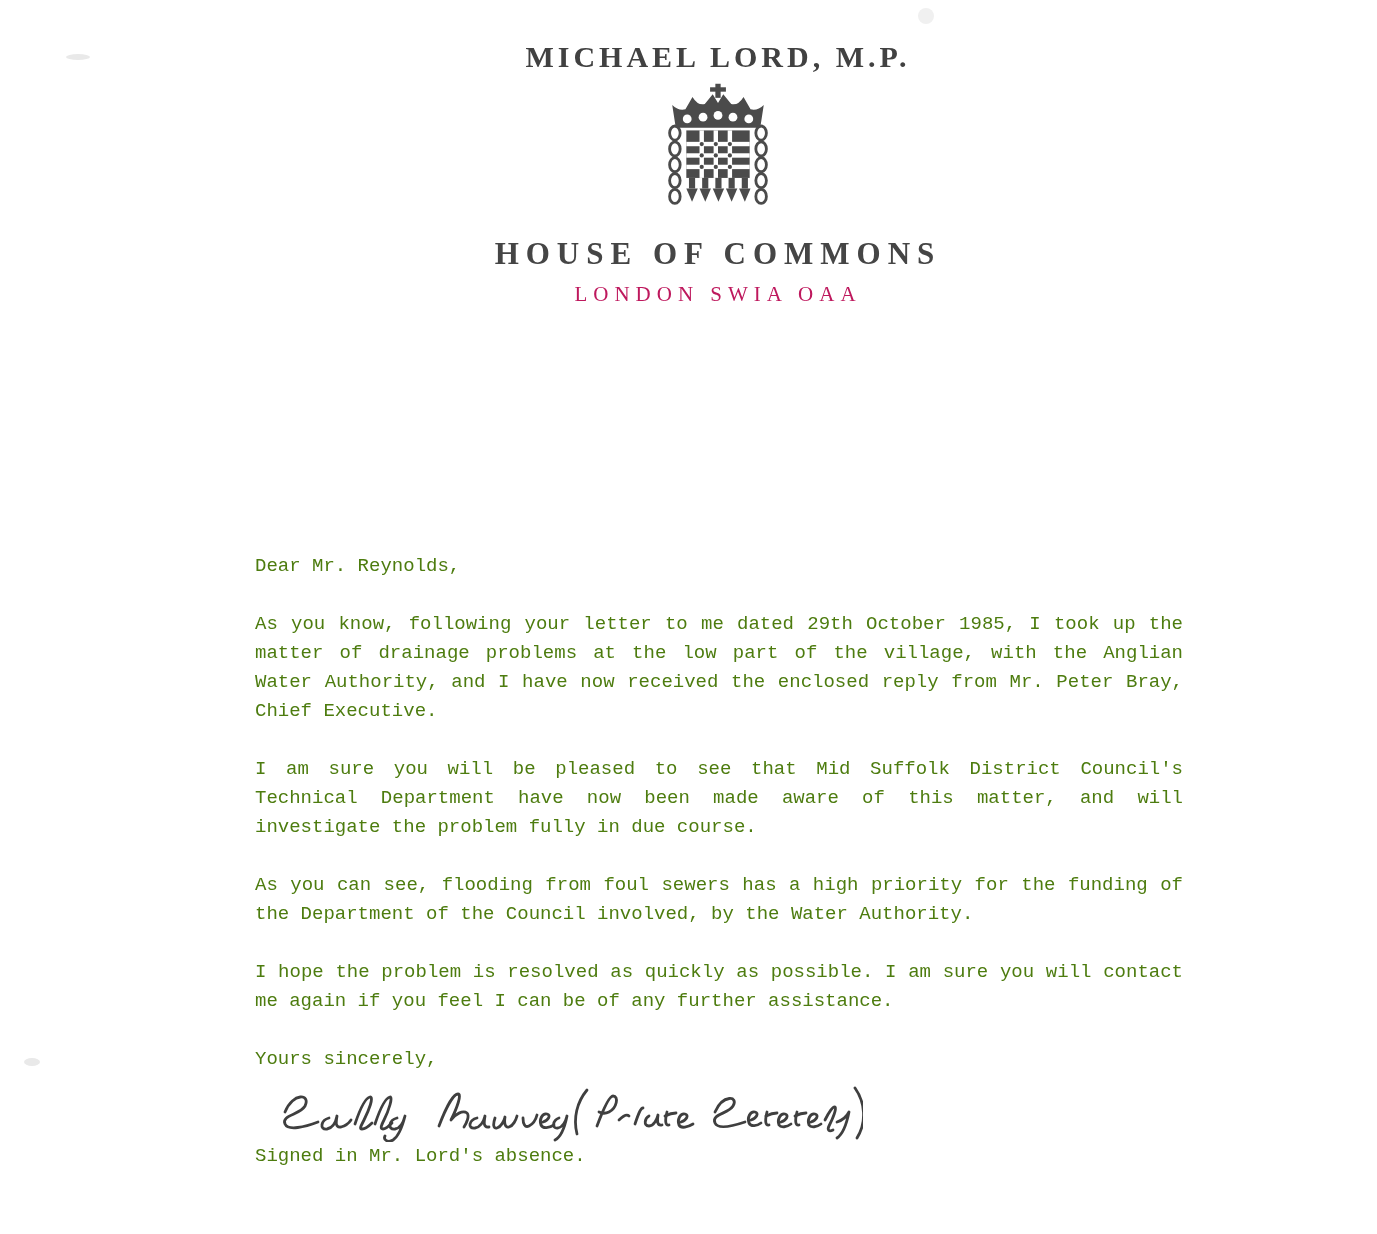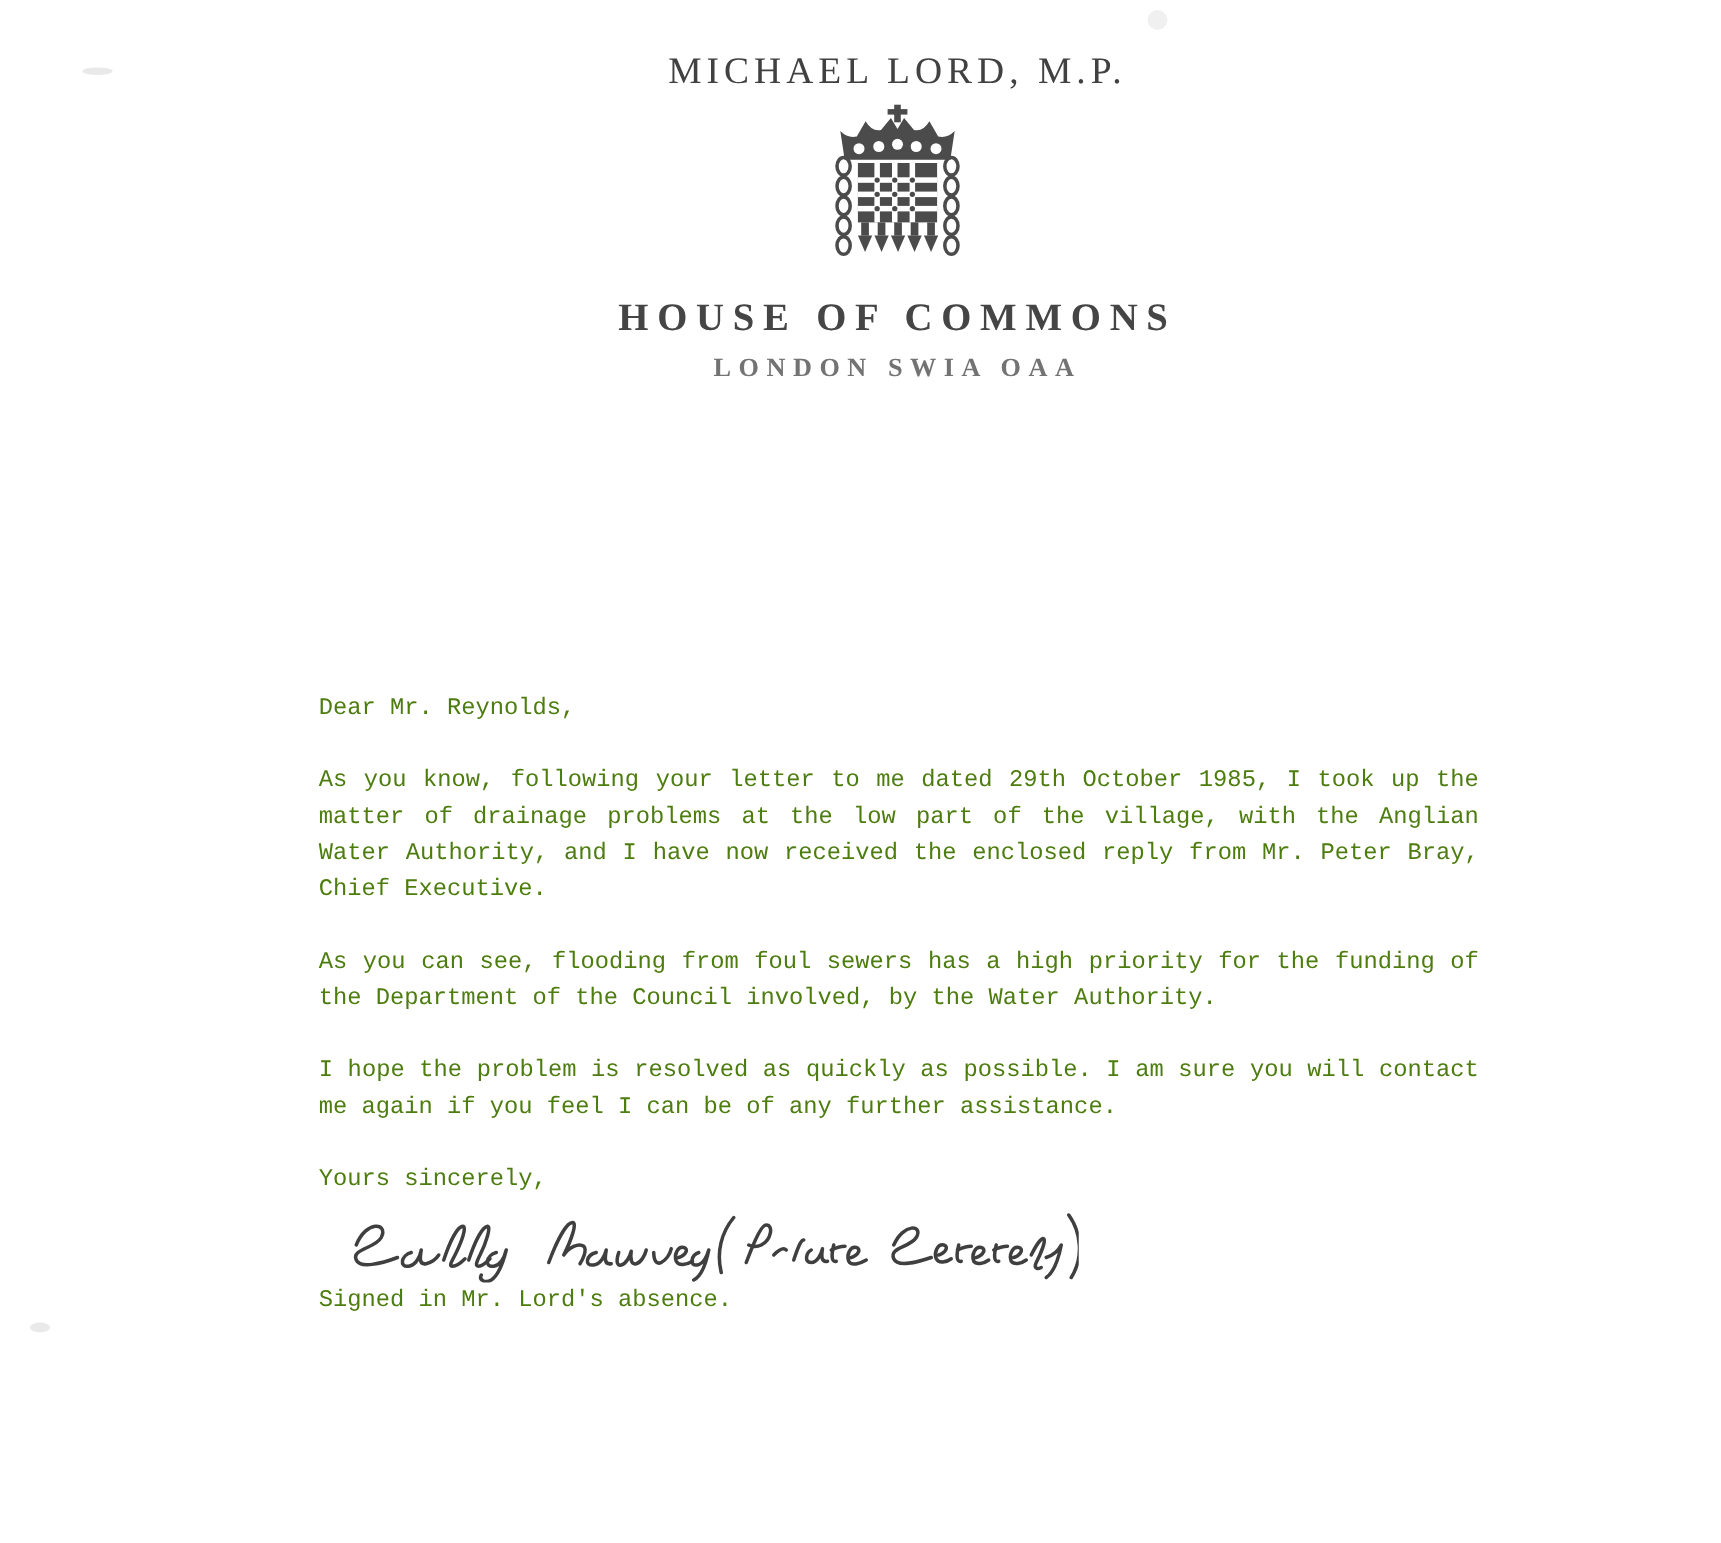--- a/index.html
+++ b/index.html
@@ -22,41 +22,41 @@
     top: 40px;
     left: 59px;
     width: 1318px;
     text-align: center;
   }
   .sender-name {
     font-family: "Liberation Serif", "DejaVu Serif", serif;
     font-size: 30px;
     letter-spacing: 4px;
     color: #414141;
-    font-weight: 400;
+    font-weight: 700;
     margin: 0 0 8px 0;
   }
   .crest {
     display: block;
     margin: 0 auto;
   }
   .institution {
     font-family: "Liberation Serif", "DejaVu Serif", serif;
     font-size: 31px;
     letter-spacing: 7px;
     color: #454545;
     font-weight: 700;
     margin: 22px 0 0 0;
   }
   .address {
     font-family: "Liberation Serif", "DejaVu Serif", serif;
     font-size: 21px;
     letter-spacing: 6px;
-    color: #737373;
-    font-weight: 700;
+    color: #be185d;
+    font-weight: 400;
     margin: 10px 0 0 0;
   }
   .date-line {
     font-size: 19px;
     color: #3b3b3b;
     margin: 44px 0 0 0;
     letter-spacing: 1px;
   }
   
   .letter-body {
@@ -182,20 +182,21 @@
       </g>
     </svg>
 
     <div class="institution">HOUSE OF COMMONS</div>
     <div class="address">LONDON SWIA OAA</div>
   </div>
 
   <div class="letter-body">
     <p class="salutation">Dear Mr. Reynolds,</p>
     <p>As you know, following your letter to me dated 29th October 1985, I took up the matter of drainage problems at the low part of the village, with the Anglian Water Authority, and I have now received the enclosed reply from Mr. Peter Bray, Chief Executive.</p>
+    <p>I am sure you will be pleased to see that Mid Suffolk District Council's Technical Department have now been made aware of this matter, and will investigate the problem fully in due course.</p>
     <p>As you can see, flooding from foul sewers has a high priority for the funding of the Department of the Council involved, by the Water Authority.</p>
     <p>I hope the problem is resolved as quickly as possible.  I am sure you will contact me again if you feel I can be of any further assistance.</p>
     <p class="closing">Yours sincerely,</p>
 
     <div class="signature-block">
       <svg class="signature-svg" width="600" height="62" viewBox="0 0 600 62" aria-hidden="true">
         <g fill="none" stroke="#3f3f3f" stroke-width="2.8" stroke-linecap="round" stroke-linejoin="round">
 
           <path d="M22,32 C30,12 48,14 42,26 C37,35 18,35 22,44 C25,51 42,47 55,42"></path>
           <path d="M66,38 C58,40 56,50 64,49 C70,48 73,41 74,36 C73,42 72,48 78,47 C82,46 86,43 88,40"></path>

